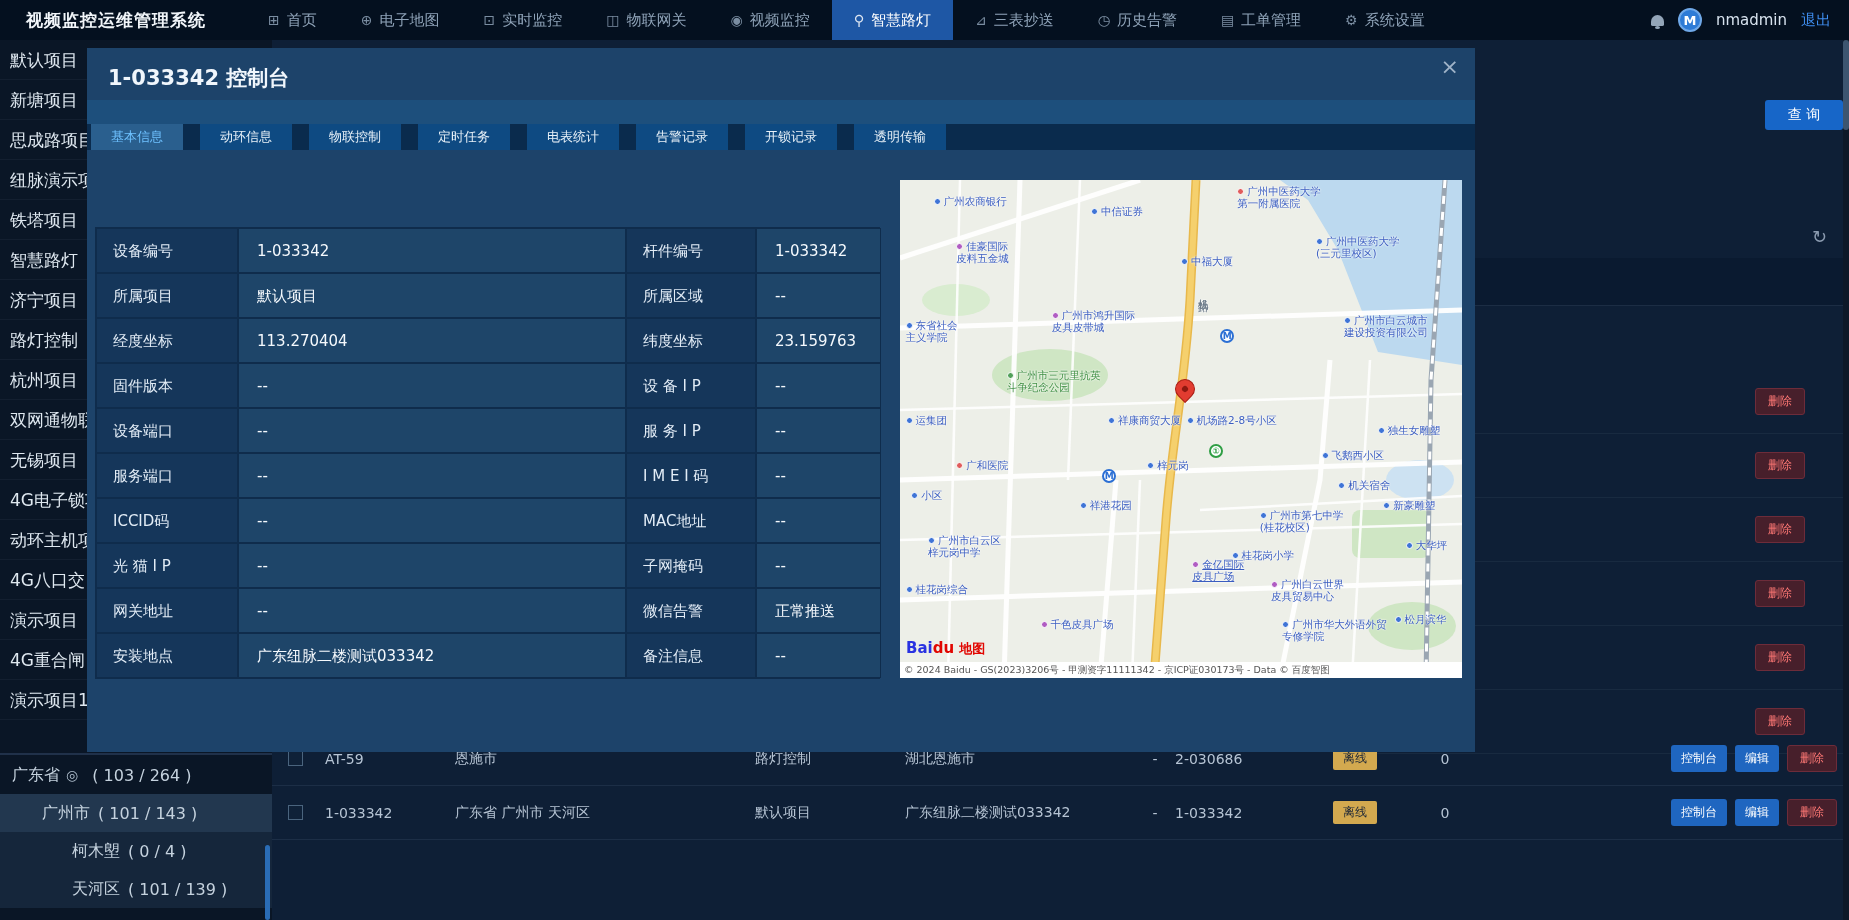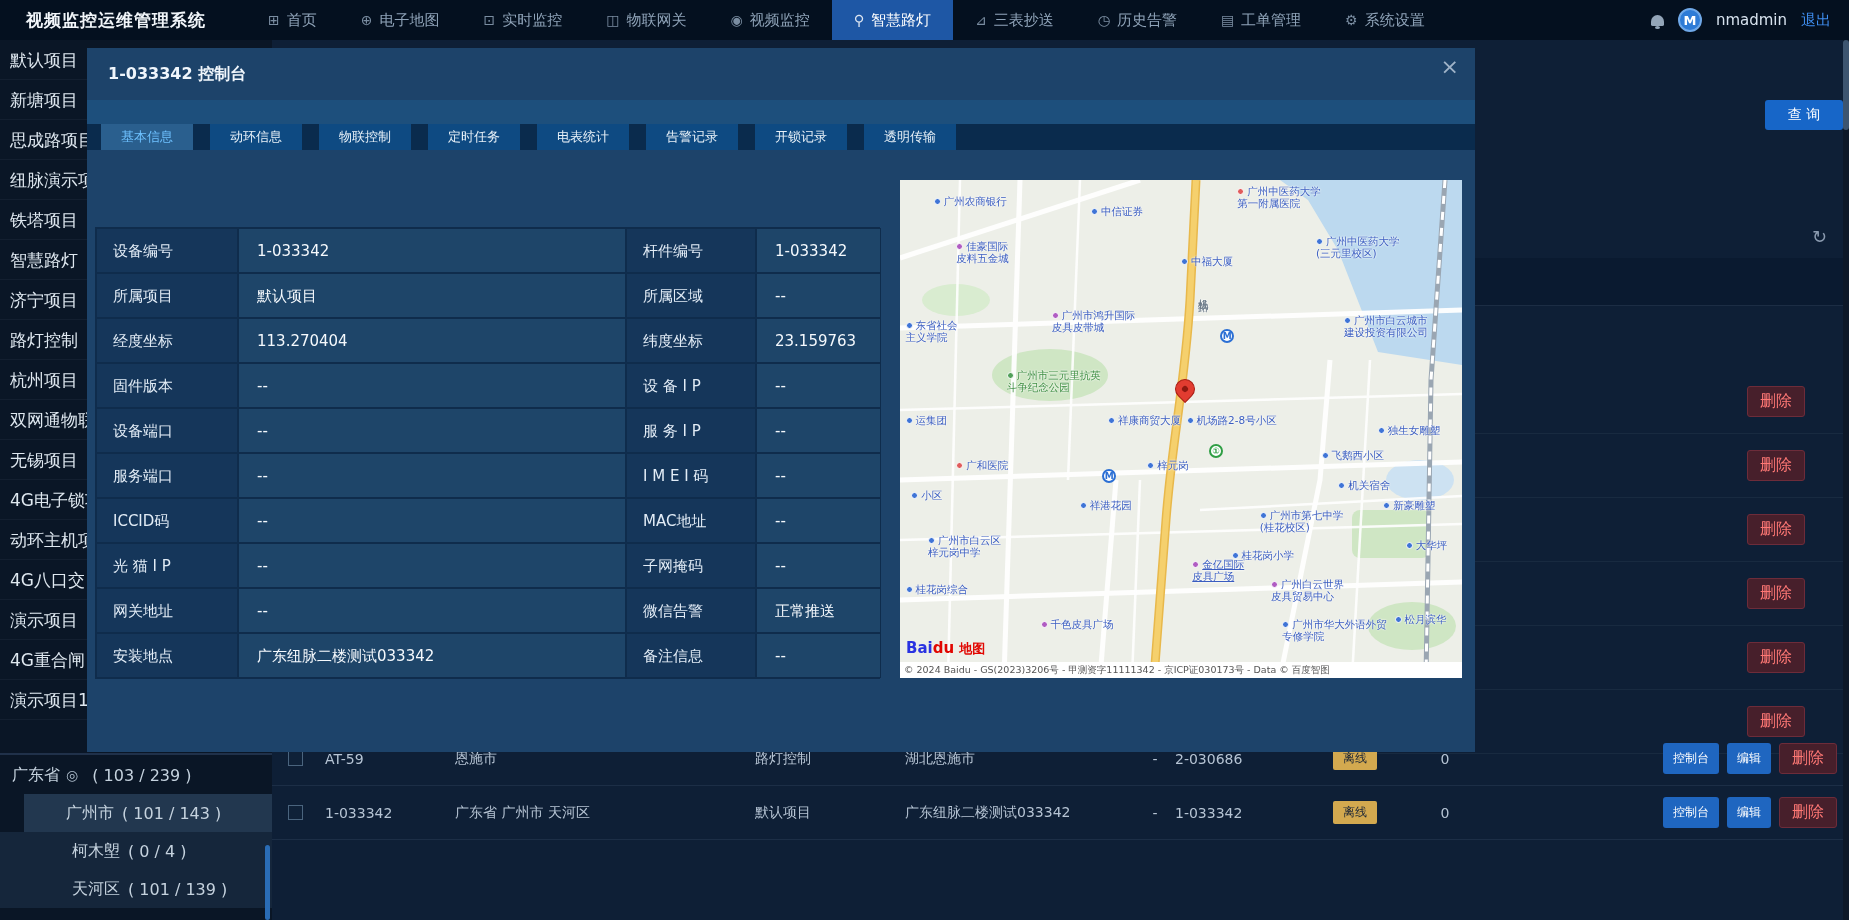--- a/index.html
+++ b/index.html
@@ -30,21 +30,21 @@
   .region-row.selected{background:#22374f;}
   .region-pin{margin:0 6px;font-size:14px;color:#aebdcc;}
   .region-count{margin-left:8px;}
   .side-scroll{position:absolute;right:2px;top:805px;width:5px;height:75px;background:#2a6cb5;border-radius:3px;}
 
   
   .query-btn{position:absolute;right:6px;top:100px;width:78px;height:30px;background:#1766c8;color:#fff;font-size:14px;border:none;border-radius:3px;cursor:pointer;z-index:1;}
   .refresh{position:absolute;right:22px;top:226px;color:#8b9bb0;font-size:18px;z-index:1;cursor:pointer;}
   .bg-header-strip{position:absolute;left:1475px;right:0;top:258px;height:48px;background:#0a1a30;border-bottom:1px solid #1c2d44;z-index:1;}
   .bg-strip-row{position:absolute;left:1350px;right:0;height:64px;border-bottom:1px solid #182a40;display:flex;align-items:center;justify-content:flex-end;padding-right:44px;z-index:1;}
-  .btn-del{background:#471f2b;color:#ff7875;border:1px solid #6d2c3a;border-radius:3px;font-size:16px;padding:4px 12px;cursor:pointer;white-space:nowrap;}
+  .btn-del{background:#471f2b;color:#ff7875;border:1px solid #6d2c3a;border-radius:3px;font-size:12px;padding:4px 12px;cursor:pointer;white-space:nowrap;}
   .btn-blue{background:#1f66c0;color:#fff;border:none;border-radius:3px;font-size:12px;padding:4px 10px;cursor:pointer;white-space:nowrap;}
   .bg-row{position:absolute;left:265px;right:0;height:54px;display:flex;align-items:center;color:#b6c4d4;font-size:14px;border-bottom:1px solid #1c2e46;z-index:1;}
   .cell{overflow:hidden;white-space:nowrap;}
   .c-chk{width:60px;display:flex;justify-content:center;}
   .chk{width:15px;height:15px;border:1px solid #4a647e;background:#0f2138;}
   .c-id{width:130px;}
   .c-region{width:300px;}
   .c-project{width:150px;}
   .c-address{width:230px;}
   .c-dash{width:40px;text-align:center;}
@@ -56,24 +56,24 @@
   .pagination{position:absolute;right:10px;top:843px;height:36px;display:flex;align-items:center;justify-content:flex-end;gap:9px;color:#8b9bb0;font-size:13px;z-index:1;}
   .page-box{min-width:26px;height:26px;padding:0 4px;background:#152a42;border-radius:3px;display:flex;align-items:center;justify-content:center;cursor:pointer;}
   .page-box.active{background:#1d4a6b;color:#4ba0ff;}
   .page-dots{color:#8b9bb0;}
   .page-arrow{cursor:pointer;font-size:16px;}
   .page-size{height:26px;padding:0 10px;background:#152a42;border-radius:3px;display:flex;align-items:center;gap:8px;cursor:pointer;}
   .caret{font-size:10px;color:#6d7f94;}
 
   
   .modal{position:absolute;left:87px;top:48px;width:1388px;height:704px;background:#1d436a;z-index:10;}
-  .m-title{position:absolute;left:21px;top:16px;color:#f0f6fc;font-size:16px;font-weight:bold;}
+  .m-title{position:absolute;left:21px;top:16px;color:#f0f6fc;font-size:21px;font-weight:bold;}
   .m-close{position:absolute;right:16px;top:6px;color:#9fb3c8;font-size:22px;cursor:pointer;}
   .m-band{position:absolute;left:0;top:52px;width:100%;height:24px;background:#1d4f7c;}
-  .tabbar{position:absolute;left:0;top:76px;width:100%;height:26px;background:#0a2b4d;display:flex;gap:17px;padding-left:14px;}
+  .tabbar{position:absolute;left:0;top:76px;width:100%;height:26px;background:#0a2b4d;display:flex;gap:17px;padding-left:4px;}
   .tab{width:92px;height:26px;line-height:26px;text-align:center;font-size:13px;color:#e8f1f8;background:#0e4a82;cursor:pointer;white-space:nowrap;}
   .tab.active{background:#2a5f8e;color:#6ec1ff;}
   .info-table{position:absolute;left:8px;top:132px;width:785px;display:grid;grid-template-columns:142px 388px 130px 125px;border:1px solid #0f2c4c;margin-top:47px;}
   .it-cell{height:45px;line-height:45px;font-size:15px;border:1px solid #0f2c4c;overflow:hidden;white-space:nowrap;}
   .it-label{background:#15365a;color:#e2ecf6;padding-left:16px;}
   .it-value{background:#1e4569;color:#f5f9fd;padding-left:18px;}
 
   
   .map-box{position:absolute;left:813px;top:132px;width:562px;height:498px;background:#fde047;overflow:hidden;}
   .map-svg{position:absolute;left:0;top:0;}
@@ -167,23 +167,23 @@
         <div class="side-item">4G八口交</div>
         <div class="side-item">演示项目</div>
         <div class="side-item">4G重合闸</div>
         <div class="side-item">演示项目1</div>
       </div>
     <div class="side-divider"></div>
     <div class="regions" id="region-tree">
         <div class="region-row" style="padding-left: 12px;">
           <span>广东省</span>
           <span class="region-pin">◎</span>
-          <span class="region-count">( 103 / 239 )</span>
-        </div>
-        <div class="region-row selected" style="padding-left: 42px; margin-left: 24px;">
+          <span class="region-count">( 103 / 264 )</span>
+        </div>
+        <div class="region-row selected" style="padding-left: 42px;">
           <span>广州市</span>
           <span class="region-count">( 101 / 143 )</span>
         </div>
         <div class="region-row lvl2" style="padding-left: 72px;">
           <span>柯木塱</span>
           <span class="region-count">( 0 / 4 )</span>
         </div>
         <div class="region-row lvl2" style="padding-left: 72px;">
           <span>天河区</span>
           <span class="region-count">( 101 / 139 )</span>

